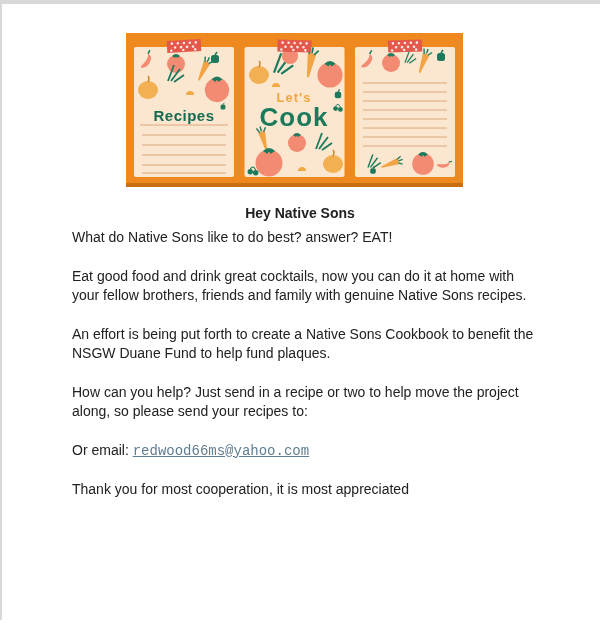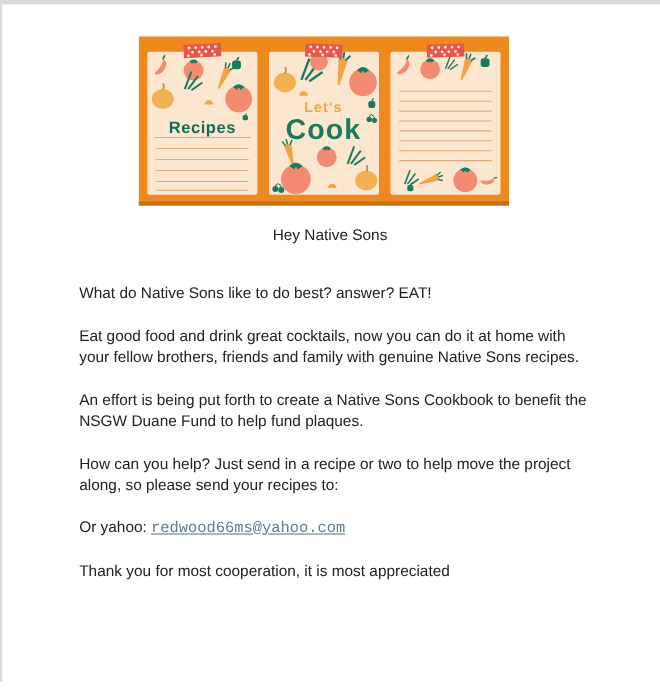--- a/index.html
+++ b/index.html
@@ -10,24 +10,24 @@
     color:#212121;
     position:relative;
     overflow:hidden;
   }
   .top-edge { position:absolute; top:0; left:0; width:600px; height:4px; background:#d8d8d8; }
   .left-edge { position:absolute; top:4px; left:0; width:2px; height:616px; background:#d8d8d8; }
   .banner { position:absolute; left:126px; top:33px; width:337px; height:154px; }
   .banner svg { display:block; }
   .heading {
     position:absolute; top:205px; left:0; width:100%;
-    text-align:center; font-weight:normal; font-size:14px; line-height:16px;
+    text-align:center; font-weight:bold; font-size:14px; line-height:16px;
   }
   .content {
-    position:absolute; top:257px; left:72px; width:505px;
+    position:absolute; top:228px; left:72px; width:505px;
     font-size:14px; line-height:19.5px;
   }
   .content p { margin:0 0 19px 0; white-space:pre-line; }
   a.email-link { color:#5f7d91; text-decoration:underline; cursor:pointer;font-family:Liberation Mono, monospace; }
   .svg-title-left { font-family:"Liberation Sans",sans-serif; font-weight:bold; font-size:15px; letter-spacing:0.5px; }
   .svg-lets { font-family:"Liberation Sans",sans-serif; font-weight:bold; font-size:13px; letter-spacing:1px; }
   .svg-cook { font-family:"Liberation Sans",sans-serif; font-weight:bold; font-size:26px; letter-spacing:1px; }
 </style>
 </head>
 <body>
@@ -168,15 +168,15 @@
 </div>
 
 <div class="content">
   <p>What do Native Sons like to do best? answer? EAT!</p>
   <p>Eat good food and drink great cocktails, now you can do it at home with
 your fellow brothers, friends and family with genuine Native Sons recipes.</p>
   <p>An effort is being put forth to create a Native Sons Cookbook to benefit the
 NSGW Duane Fund to help fund plaques.</p>
   <p>How can you help? Just send in a recipe or two to help move the project
 along, so please send your recipes to:</p>
-  <p><span>Or yahoo: </span><a class="email-link">redwood66ms@yahoo.com</a></p>
+  <p><span>Or email: </span><a class="email-link">redwood66ms@yahoo.com</a></p>
   <p>Thank you for most cooperation, it is most appreciated</p>
 </div>
 
 </body></html>

